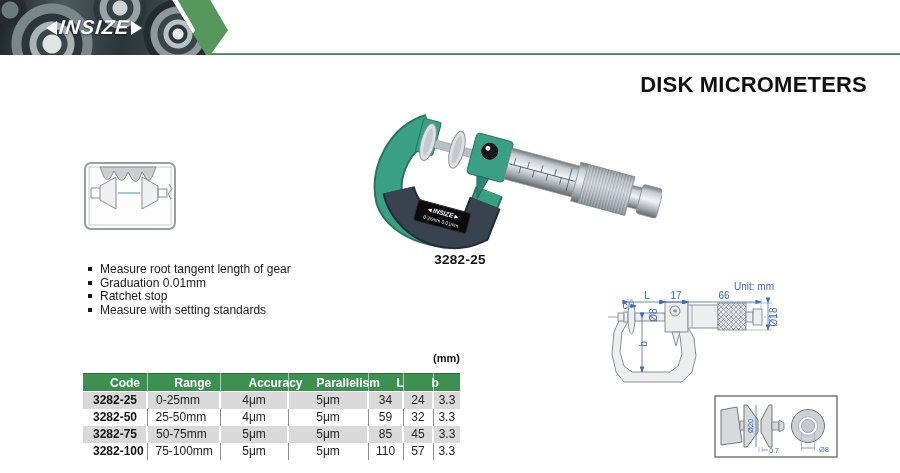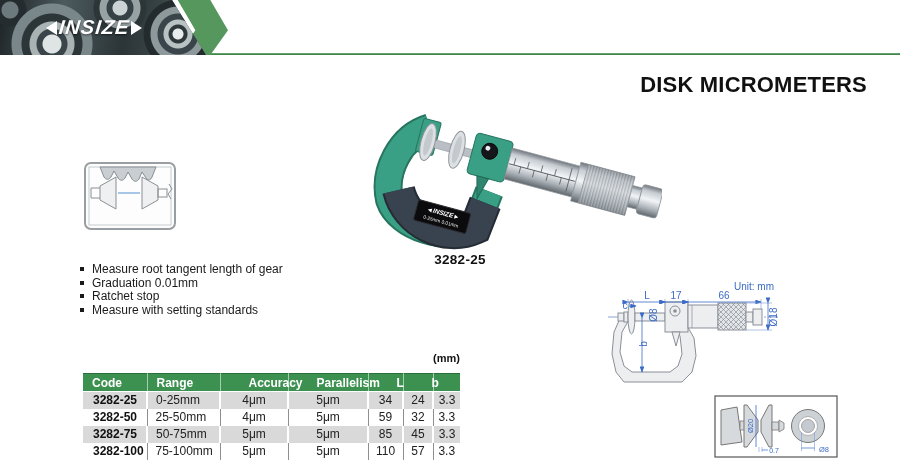--- a/index.html
+++ b/index.html
@@ -33,42 +33,42 @@
   
   .icon-box { position:absolute; left:84px; top:162px; width:92px; height:68px;
               border:2px solid #989ea1; border-radius:7px; background:#fdfdfd; }
 
   
   .product { position:absolute; left:370px; top:112px; width:292px; height:142px; }
   .prod-caption { position:absolute; left:370px; top:252px; width:180px; text-align:center;
                   font-weight:bold; font-size:13.5px; color:#111; letter-spacing:.3px; }
 
   
-  .features { position:absolute; left:80px; top:263px; list-style:none; }
+  .features { position:absolute; left:88px; top:263px; list-style:none; }
   .features li { font-size:12px; color:#1a1a1a; line-height:13.5px; }
   .features li::before { content:""; display:inline-block; width:4px; height:4px; background:#1a1a1a;
                          margin-right:8px; vertical-align:2px; }
 
   
   .drawing  { position:absolute; left:606px; top:272px; width:200px; height:125px;text-decoration:underline; }
   .detail   { position:absolute; left:712px; top:393px; width:140px; height:72px; }
   .dim-txt  { font-size:10px; fill:#3a6bc6; font-family:"Liberation Sans",sans-serif; }
   .dim-line { stroke:#3a6bc6; stroke-width:.8; fill:none; }
   .ext-line { stroke:#7e9bd6; stroke-width:.6; fill:none; }
   .draw-shape { fill:#eceef0; stroke:#8a8f98; stroke-width:1; }
 
   
   .mm-note { position:absolute; left:83px; top:352px; width:377px; text-align:right;
              font-size:11px; font-weight:bold; color:#111; }
   .spec { position:absolute; left:83px; top:373px; width:377px; border-collapse:collapse;
           table-layout:fixed; font-size:12px; }
   .spec th { background:#3d9150; color:#fff; font-weight:bold; height:18px;
              border-right:1px solid rgba(255,255,255,.55); border-top:1px solid #2a6e3a;
              border-bottom:1px solid #fff; text-align:center;padding-left:28px; }
-  .spec th:first-child, .spec th:nth-child(2) { text-align:left; padding-left:9px; }
+  .spec th:first-child, .spec th:nth-child(2) { text-align:left; padding-left:27px; }
   .spec th:last-child { border-right:none; }
   .spec td { height:17px; color:#222; text-align:center; }
   .spec tbody tr:nth-child(odd)  { background:#d9d9d9; }
   .spec tbody tr:nth-child(odd) td  { border-right:2px solid #fff; }
   .spec tbody tr:nth-child(even) td { border-right:1px solid #8f8f8f; }
   .spec td:last-child { border-right:none !important; }
   .spec td.c0 { font-weight:bold; color:#111; text-align:left; padding-left:10px; }
   .spec td.c1 { text-align:left; padding-left:8px; }
 </style>
 </head>

